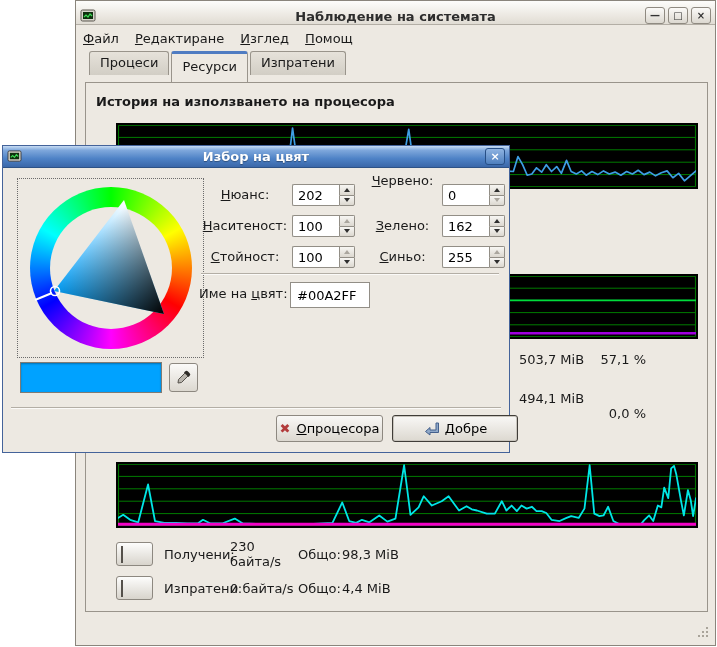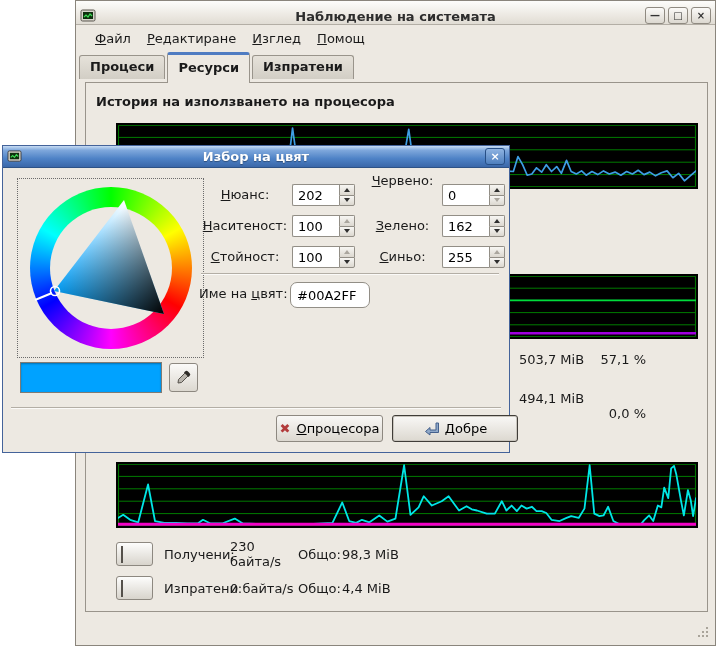--- a/index.html
+++ b/index.html
@@ -14,23 +14,23 @@
   .mainwin { left:75px; top:0; width:641px; height:646px; background:#EDE9E2; border:1px solid #8a857c; }
   .mw-titlebar { position:absolute; left:0; top:0; right:0; height:24px;
     background:linear-gradient(#FDFDFB,#EAE6DF 70%,#E0DCD4); border-bottom:1px solid #b3aea5;
     display:flex; align-items:flex-end; padding:0 4px; }
   .mw-title { position:absolute; left:0; right:0; text-align:center; font-weight:bold; color:#2d2d2d; }
   .winicon { width:18px; height:16px; display:inline-flex; align-items:center; z-index:2; }
   .mw-btns { margin-left:auto; display:flex; gap:3px; z-index:2; }
   .wbtn { width:20px; height:17px; border:1px solid #8f8a81; border-radius:3px;
     background:linear-gradient(#FBFAF8,#DCD8D0); display:flex; align-items:center; justify-content:center;
     font-size:10px; font-weight:bold; color:#333; line-height:1; }
-  .menubar { position:absolute; left:0; top:25px; right:0; height:25px; display:flex; align-items:center; padding-left:12px; gap:2px; }
+  .menubar { position:absolute; left:0; top:25px; right:0; height:25px; display:flex; align-items:center; gap:2px; }
   .menu-item { padding:2px 7px; }
-  .tabstrip { position:absolute; left:3px; top:50px; height:32px; display:flex; align-items:center; z-index:3;font-weight:bold; }
+  .tabstrip { position:absolute; left:13px; top:50px; height:32px; display:flex; align-items:flex-start; z-index:3; }
   .tab { height:24px; line-height:22px; padding:0 10px; background:linear-gradient(#E6E2DA,#D2CEC5);
     border:1px solid #99948B; border-bottom:none; border-radius:3px 3px 0 0; margin-right:2px; }
   .tab.active { height:31px; line-height:26px; margin-bottom:-1px; background:#EDE9E2;
     border-top:3px solid #4F7CC2; z-index:4; }
   .notebook { position:absolute; left:9px; right:7px; top:81px; bottom:33px; border:1px solid #99948B; background:#EDE9E2; }
   .section-heading { position:absolute; font-weight:bold; white-space:nowrap; }
   .cpu-heading { left:20px; top:93px; }
 
   .chartwrap { position:absolute; background:#000; padding:2px; }
   .chartwrap svg { display:block; width:100%; height:100%; }
@@ -88,21 +88,21 @@
   .tri-down { width:0; height:0; border-left:3px solid transparent; border-right:3px solid transparent; border-top:4px solid #2e2e2e; }
   .sbtn.dim .tri-up { border-bottom-color:#aaa69e; }
   .sbtn.dim .tri-down { border-top-color:#aaa69e; }
 
   .sep { position:absolute; height:2px; border-top:1px solid #b3aea5; border-bottom:1px solid #fbfaf8; }
   .sep1 { left:198px; right:10px; top:127px; }
   .sep2 { left:8px; right:8px; top:261px; }
 
   .namelabel { position:absolute; left:196px; top:140px; width:86px; text-align:right; white-space:nowrap; }
   .nameentry { position:absolute; left:287px; top:136px; width:80px; height:26px; border:1px solid #928e86;
-    border-radius:7px; background:#fff; font:13px "DejaVu Sans", sans-serif; padding:0 0 0 6px; }
+    border-radius:0; background:#fff; font:13px "DejaVu Sans", sans-serif; padding:0 0 0 6px; }
 
   .dlgbtn { position:absolute; top:269px; height:27px; border:1px solid #8d8880; border-radius:3px;
     background:linear-gradient(#F9F8F6,#DCD8D0); font:13px "DejaVu Sans", sans-serif;
     display:flex; align-items:center; justify-content:center; gap:6px; }
   .dlgbtn.cancel { left:273px; width:107px; }
   .dlgbtn.ok { left:389px; width:126px; border:1px solid #403d38; box-shadow:0 0 0 1px #c9c5bd inset; }
   .xicon { color:#b23b3b; font-weight:bold; font-size:13px; line-height:1; }
 </style>
 </head>
 <body>

